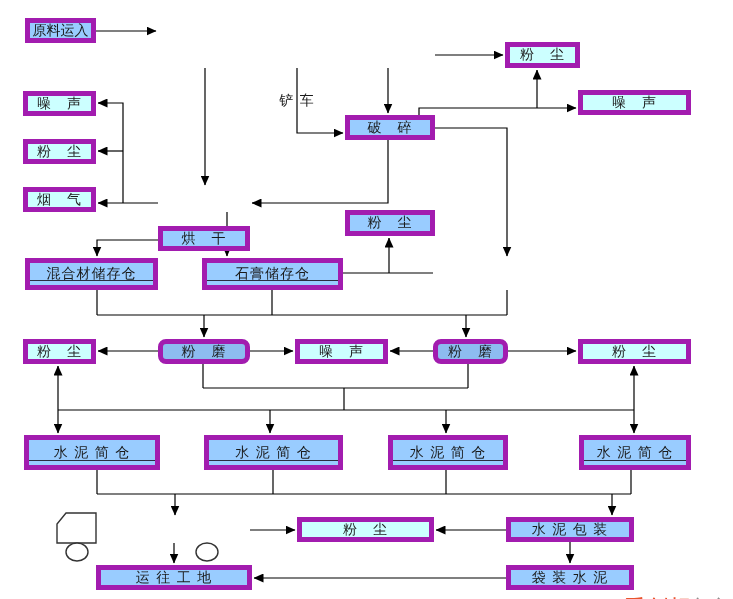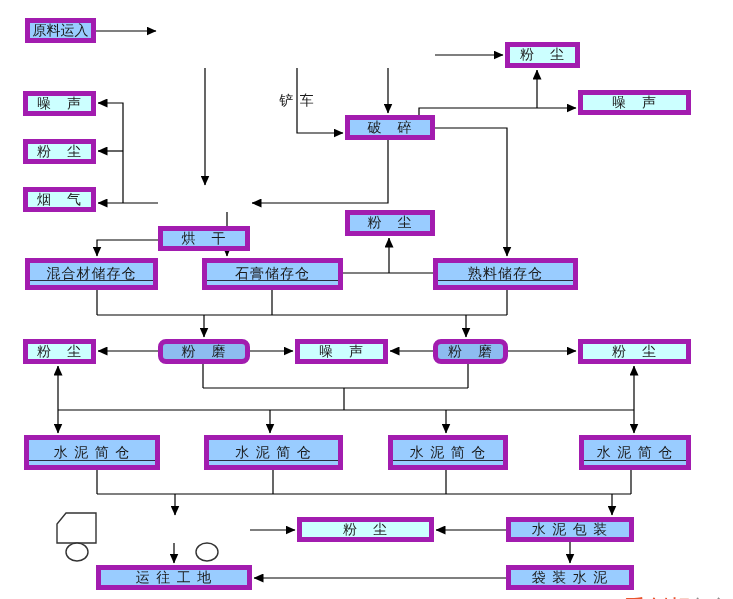--- a/index.html
+++ b/index.html
@@ -119,24 +119,20 @@
   <div class="node blue" style="left:345px;top:210px;width:90px;height:26px;">粉　尘</div>
 
   <div class="node blue bin" style="left:25px;top:258px;width:133px;height:32px;">
     <span>混合材储存仓</span>
     <div class="inner"></div>
   </div>
   <div class="node blue bin" style="left:202px;top:258px;width:141px;height:32px;">
     <span>石膏储存仓</span>
     <div class="inner"></div>
   </div>
-  <div class="node blue bin" style="left:433px;top:258px;width:145px;height:32px;">
-    <span>熟料储存仓</span>
-    <div class="inner"></div>
-  </div>
 
   <div class="node cyan" style="left:23px;top:339px;width:73px;height:25px;">粉　尘</div>
   <div class="node mill" style="left:158px;top:339px;width:92px;height:25px;">粉　磨</div>
   <div class="node cyan" style="left:295px;top:339px;width:93px;height:25px;">噪　声</div>
   <div class="node mill" style="left:433px;top:339px;width:75px;height:25px;">粉　磨</div>
   <div class="node cyan" style="left:578px;top:339px;width:113px;height:25px;">粉　尘</div>
 
   <div class="node blue bin" style="left:24px;top:435px;width:136px;height:35px;">
     <span>水 泥 简 仓</span>
     <div class="inner"></div>

